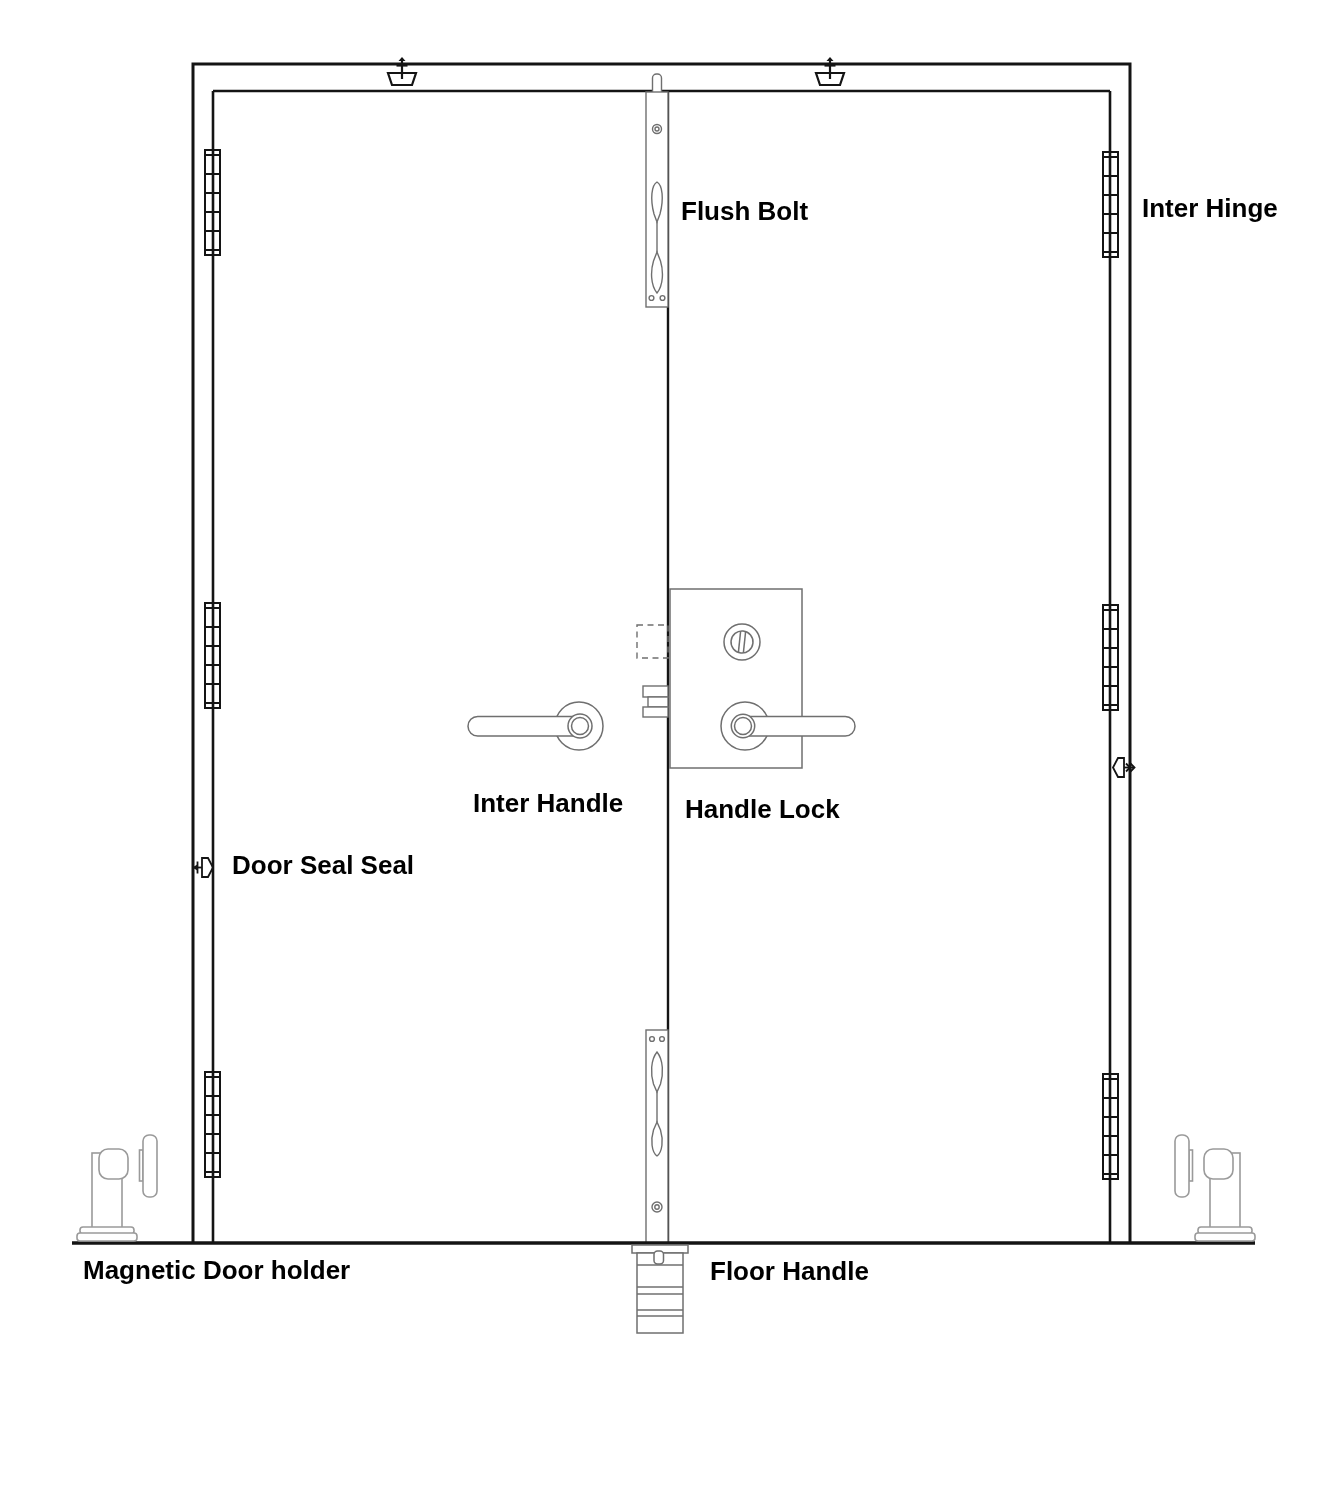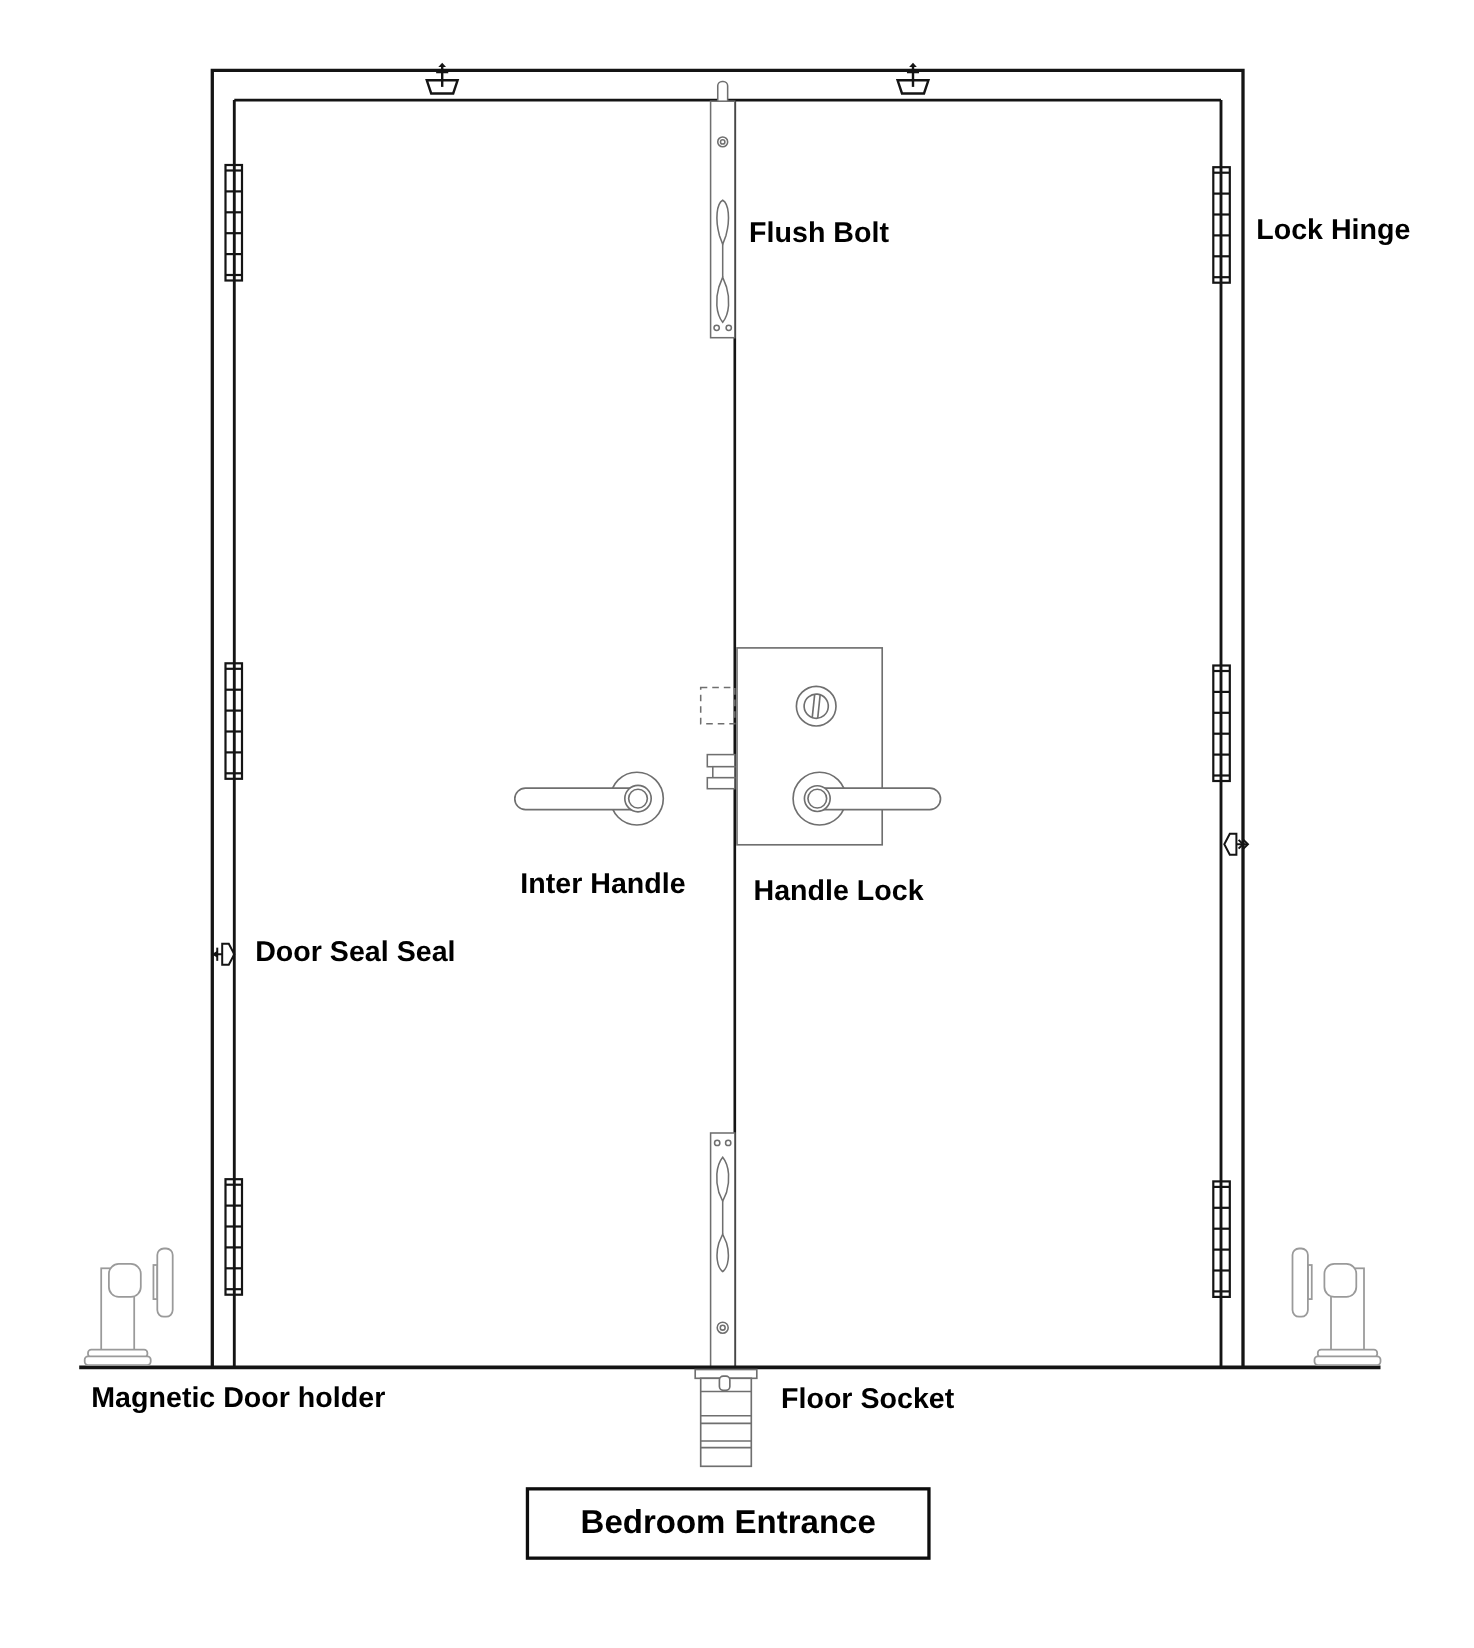--- a/index.html
+++ b/index.html
@@ -162,24 +162,21 @@
       <line x1="5" y1="20" x2="51" y2="20"></line>
       <line x1="5" y1="42" x2="51" y2="42"></line>
       <line x1="5" y1="49" x2="51" y2="49"></line>
       <line x1="5" y1="65" x2="51" y2="65"></line>
       <line x1="5" y1="71" x2="51" y2="71"></line>
       <rect class="wf" x="22" y="6" width="9.5" height="13" rx="3.5"></rect>
     </g>
   </svg>
 
   <div class="lbl" style="left:681px;top:197px">Flush Bolt</div>
-  <div class="lbl" style="left:1142px;top:194px">Lock Hinge</div>
+  <div class="lbl" style="left:1142px;top:194px">Inter Hinge</div>
   <div class="lbl" style="left:473px;top:789px">Inter Handle</div>
   <div class="lbl" style="left:685px;top:795px">Handle Lock</div>
   <div class="lbl" style="left:232px;top:851px">Door Seal Seal</div>
   <div class="lbl" style="left:83px;top:1256px">Magnetic Door holder</div>
-  <div class="lbl" style="left:710px;top:1257px">Floor Socket</div>
+  <div class="lbl" style="left:710px;top:1257px">Floor Handle</div>
 
-  <div class="entrance-box">
-    <span>Bedroom Entrance</span>
-  </div>
 
 </div>
 
 </body></html>

